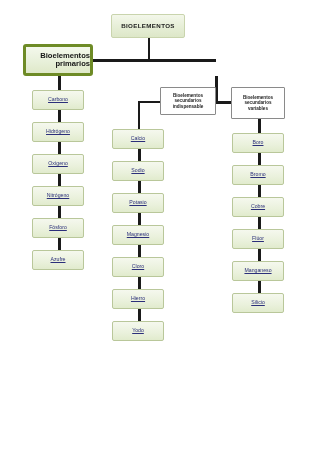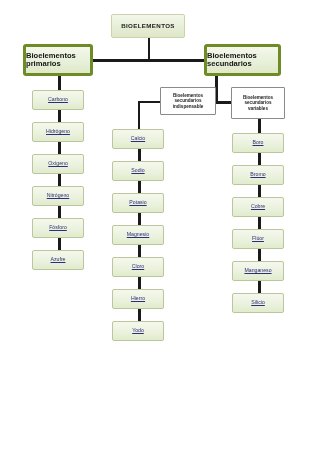--- a/index.html
+++ b/index.html
@@ -27,21 +27,21 @@
   .conn.thick-v { width: 3px; }
   .conn.thick-h { height: 3px; }
 
   
   .node {
     position: absolute;
     box-sizing: border-box;
     display: flex;
     align-items: center;
     justify-content: center;
-    text-align: left;
+    text-align: right;
     z-index: 3;
     line-height: 1.12;
   }
 
   
   .node.root {
     background: linear-gradient(180deg, #f3f7ea 0%, #e6eed6 55%, #dde7c8 100%);
     border: 1px solid #c9d4ad;
     border-radius: 2px;
     color: #1d1d1d;
@@ -124,23 +124,20 @@
   <div class="conn thick-v" style="left:258px; top:281px; height:12px;"></div>
 
   <div class="node root" style="left:111px; top:14px; width:74px; height:24px;">
     <span class="lbl">BIOELEMENTOS</span>
   </div>
 
   <div class="node primary" style="left:23px; top:44px; width:70px; height:32px;">
     <span class="lbl">Bioelementos primarios</span>
   </div>
 
-  <div class="node primary" style="left:204px; top:44px; width:77px; height:32px;">
-    <span class="lbl">Bioelementos secundarios</span>
-  </div>
 
   <div class="node subhead" style="left:160px; top:87px; width:56px; height:28px; flex-direction:column;">
     <span class="lbl">Bioelementos</span>
     <span class="lbl">secundarios</span>
     <span class="lbl">indispensable</span>
   </div>
 
   <div class="node subhead" style="left:231px; top:87px; width:54px; height:32px; flex-direction:column;">
     <span class="lbl">Bioelementos</span>
     <span class="lbl">secundarios</span>

